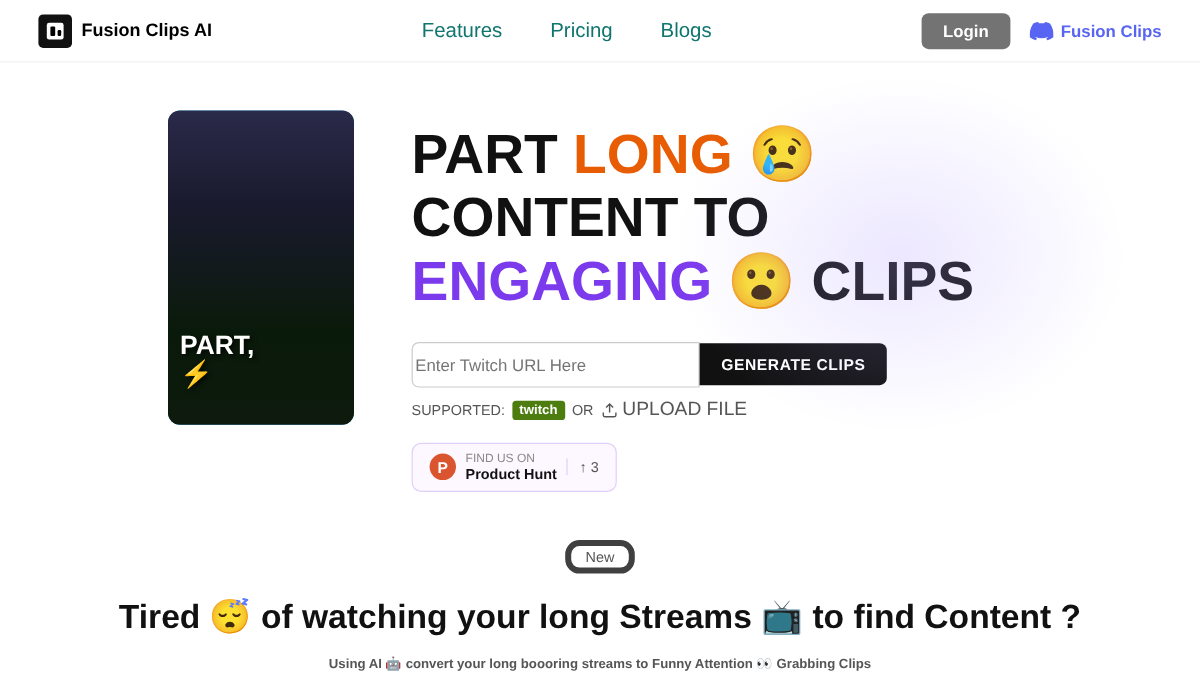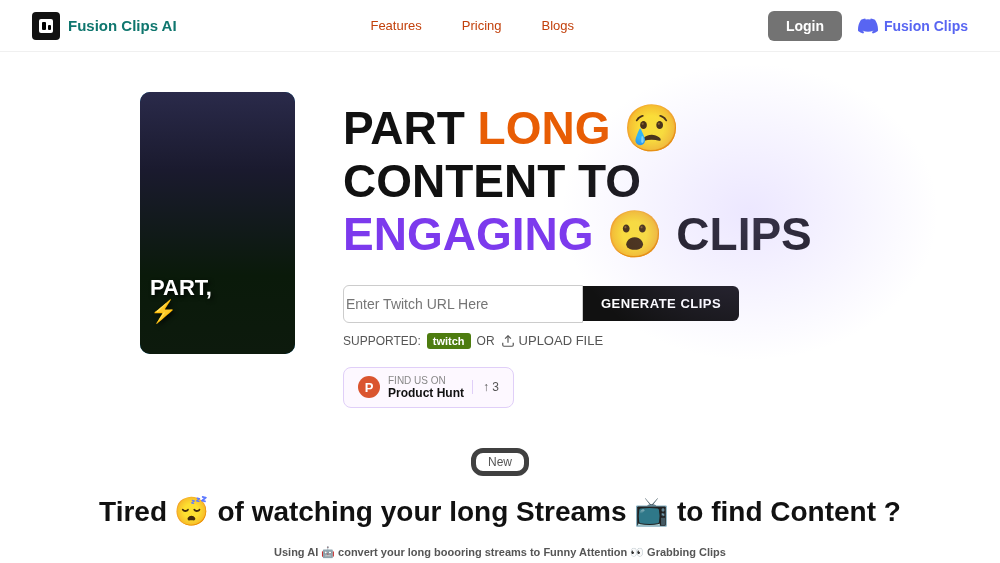--- a/index.html
+++ b/index.html
@@ -37,30 +37,30 @@
       justify-content: center;
     }
     .nav-logo-icon svg {
       width: 16px;
       height: 16px;
       fill: white;
     }
     .nav-logo-text {
       font-weight: 700;
       font-size: 15px;
+      color: #000000;
+    }
+    .nav-links {
+      display: flex;
+      align-items: center;
+      gap: 40px;
+    }
+    .nav-link {
+      font-size: 17px;
       color: #0f766e;
-    }
-    .nav-links {
-      display: flex;
-      align-items: center;
-      gap: 40px;
-    }
-    .nav-link {
-      font-size: 13px;
-      color: #c2410c;
       text-decoration: none;
       cursor: pointer;
     }
     .nav-right {
       display: flex;
       align-items: center;
       gap: 16px;
     }
     .login-btn {
       background: #737373;
@@ -179,21 +179,21 @@
       font-weight: 800;
       font-size: 11px;
       padding: 2px 6px;
       border-radius: 3px;
     }
     .upload-icon-wrap {
       display: inline-flex;
       align-items: center;
       gap: 4px;
       color: #555;
-      font-size: 13px;
+      font-size: 16px;
     }
     .hero-ph-badge {
       display: inline-flex;
       align-items: center;
       gap: 8px;
       border: 1.5px solid #e0cff8;
       border-radius: 8px;
       padding: 7px 14px;
       background: #fdf8ff;
       cursor: pointer;

